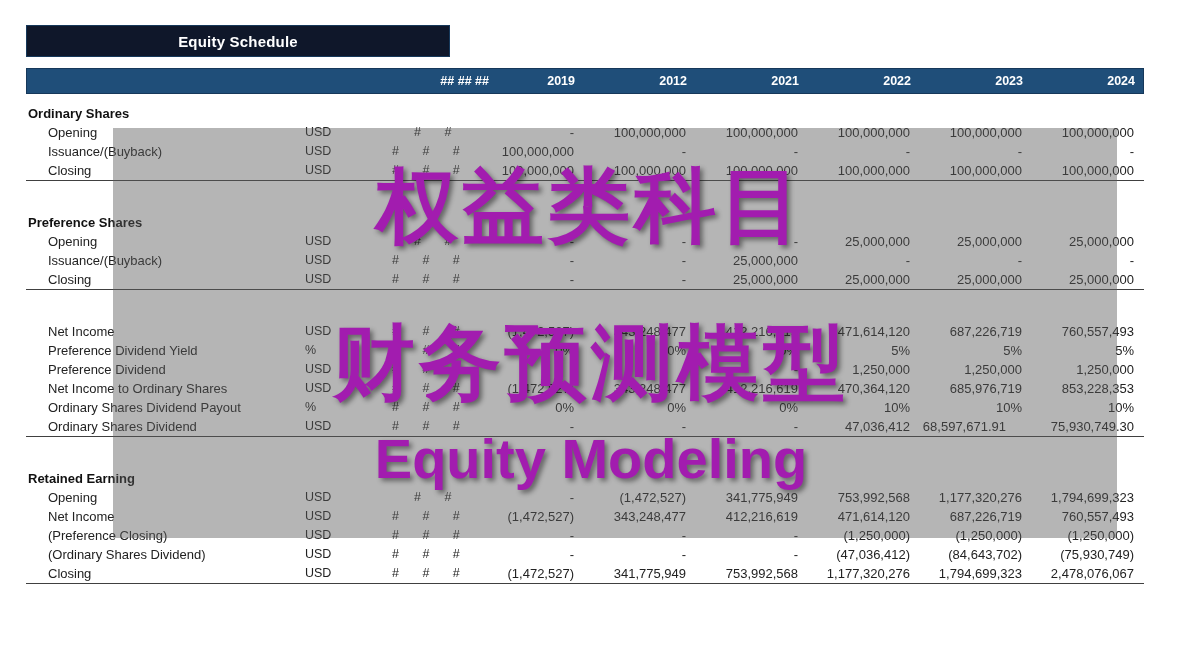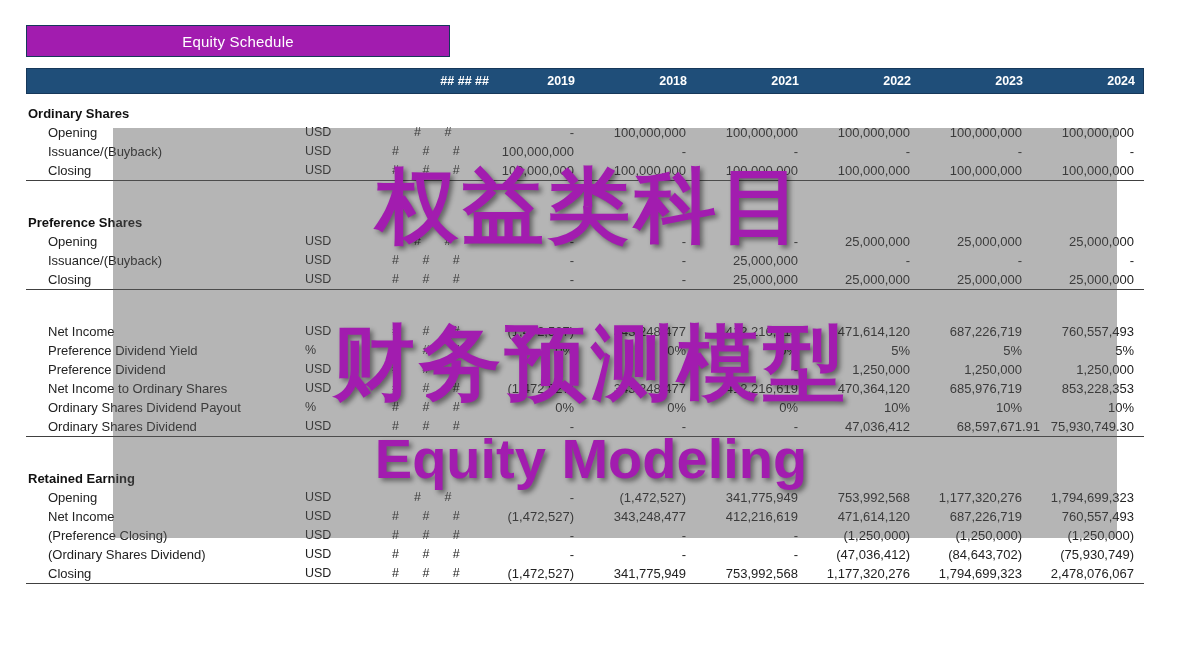--- a/index.html
+++ b/index.html
@@ -22,24 +22,24 @@
     height: 665px;
   }
 
   
   .title-banner {
     position: absolute;
     left: 26px;
     top: 25px;
     width: 422px;
     height: 30px;
-    background: #a21caf;
+    background: #0f172a;
     border: 1px solid #16385a;
     color: #ffffff;
-    font-weight: normal;
+    font-weight: bold;
     font-size: 15px;
     display: flex;
     align-items: center;
     justify-content: center;
     letter-spacing: .2px;
   }
 
   
   .header-row {
     position: absolute;
@@ -182,21 +182,21 @@
 
 <div id="sheet">
 
   <div class="title-banner">
     <span>Equity Schedule</span>
   </div>
 
   <div class="header-row" id="header-row">
       <div class="hcell" style="left: 366px; width: 104px;">## ## ##</div>
       <div class="hcell" style="left: 444px; width: 112px;">2019</div>
-      <div class="hcell" style="left: 556px; width: 112px;">2018</div>
+      <div class="hcell" style="left: 556px; width: 112px;">2012</div>
       <div class="hcell" style="left: 668px; width: 112px;">2021</div>
       <div class="hcell" style="left: 780px; width: 112px;">2022</div>
       <div class="hcell" style="left: 892px; width: 112px;">2023</div>
       <div class="hcell" style="left: 1004px; width: 112px;">2024</div>
     </div>
 
   <div class="grid" id="grid">
       <div class="row section">
         <div class="label">Ordinary Shares</div>
       </div>
@@ -335,21 +335,21 @@
         <div class="val" style="left: 1030px; width: 112px;">10%</div>
       </div>
       <div class="row">
         <div class="label indent">Ordinary Shares Dividend</div>
         <div class="unit">USD</div>
         <div class="hashes" style="left: 392px;">#   #   #</div>
         <div class="val" style="left: 470px; width: 112px;">-</div>
         <div class="val" style="left: 582px; width: 112px;">-</div>
         <div class="val" style="left: 694px; width: 112px;">-</div>
         <div class="val" style="left: 806px; width: 112px;">47,036,412</div>
-        <div class="val" style="left: 936px; width: 112px;">68,597,671.91</div>
+        <div class="val" style="left: 902px; width: 112px;">68,597,671.91</div>
         <div class="val" style="left: 1030px; width: 112px;">75,930,749.30</div>
       </div>
       <div class="row" style="height: 0px;">
         <div class="rule" style="top: 0px;"></div>
       </div>
       <div class="row spacer"></div>
       <div class="row spacer" style="height: 14px;"></div>
       <div class="row section">
         <div class="label">Retained Earning</div>
       </div>

